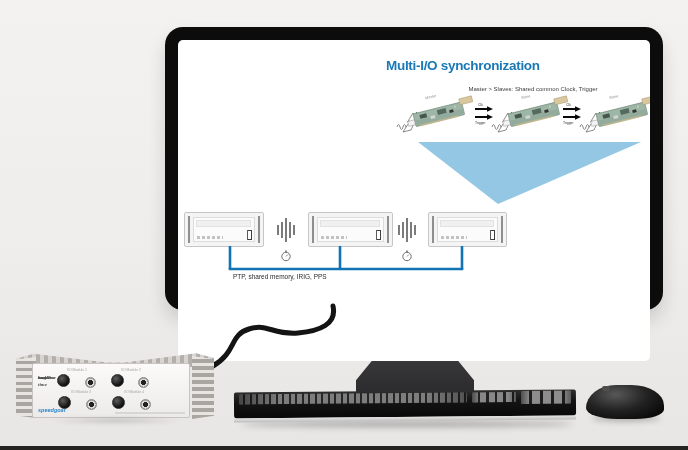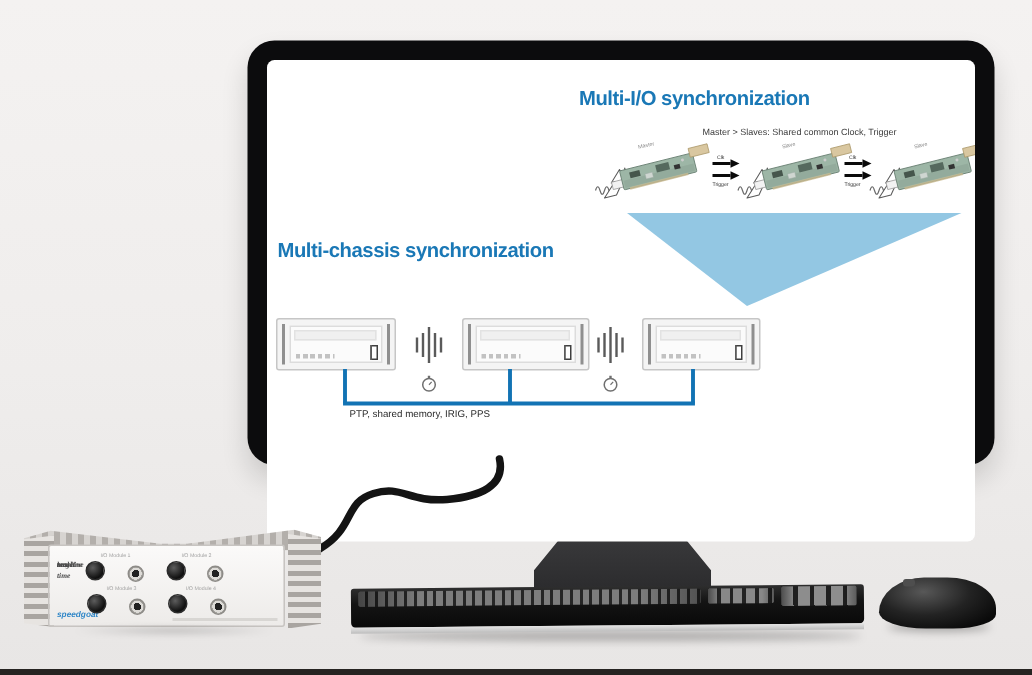--- a/index.html
+++ b/index.html
@@ -161,21 +161,20 @@
           <use href="#dblarrow"></use>
           <text x="3" y="-2" font-size="3.4" fill="#333">Clk</text>
           <text x="0" y="16" font-size="3.4" fill="#333">Trigger</text>
         </g>
       </svg>
 
       <svg class="funnel" viewBox="0 0 240 72">
         <polygon points="10,6 233,6 90,68" fill="var(--funnel-blue,#93c7e3)"></polygon>
       </svg>
 
-      <div class="title ch-title">Multi-chassis synchronization</div>
 
       <div class="chassis" style="left:6px;width:80px;">
         <i class="rail l"></i>
         <i class="rail r"></i>
         <div class="cpanel">
           <i class="slot"></i>
           <div class="bay">
               <i class="b1"></i>
               <i class="b2"></i>
               <i class="b3"></i>

